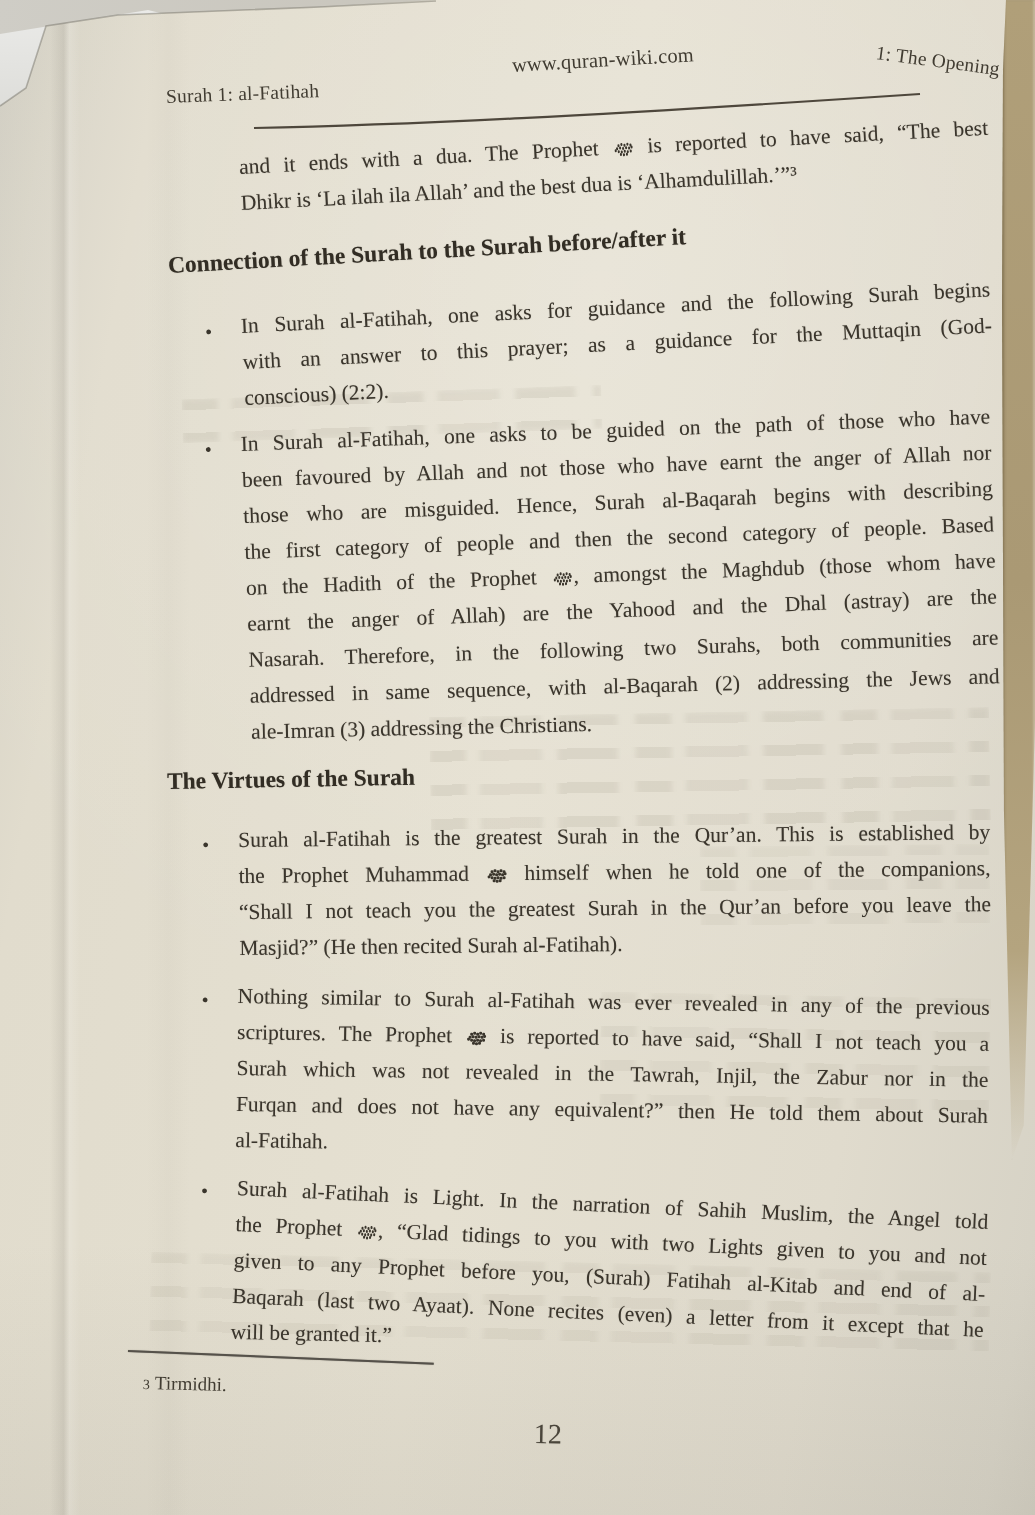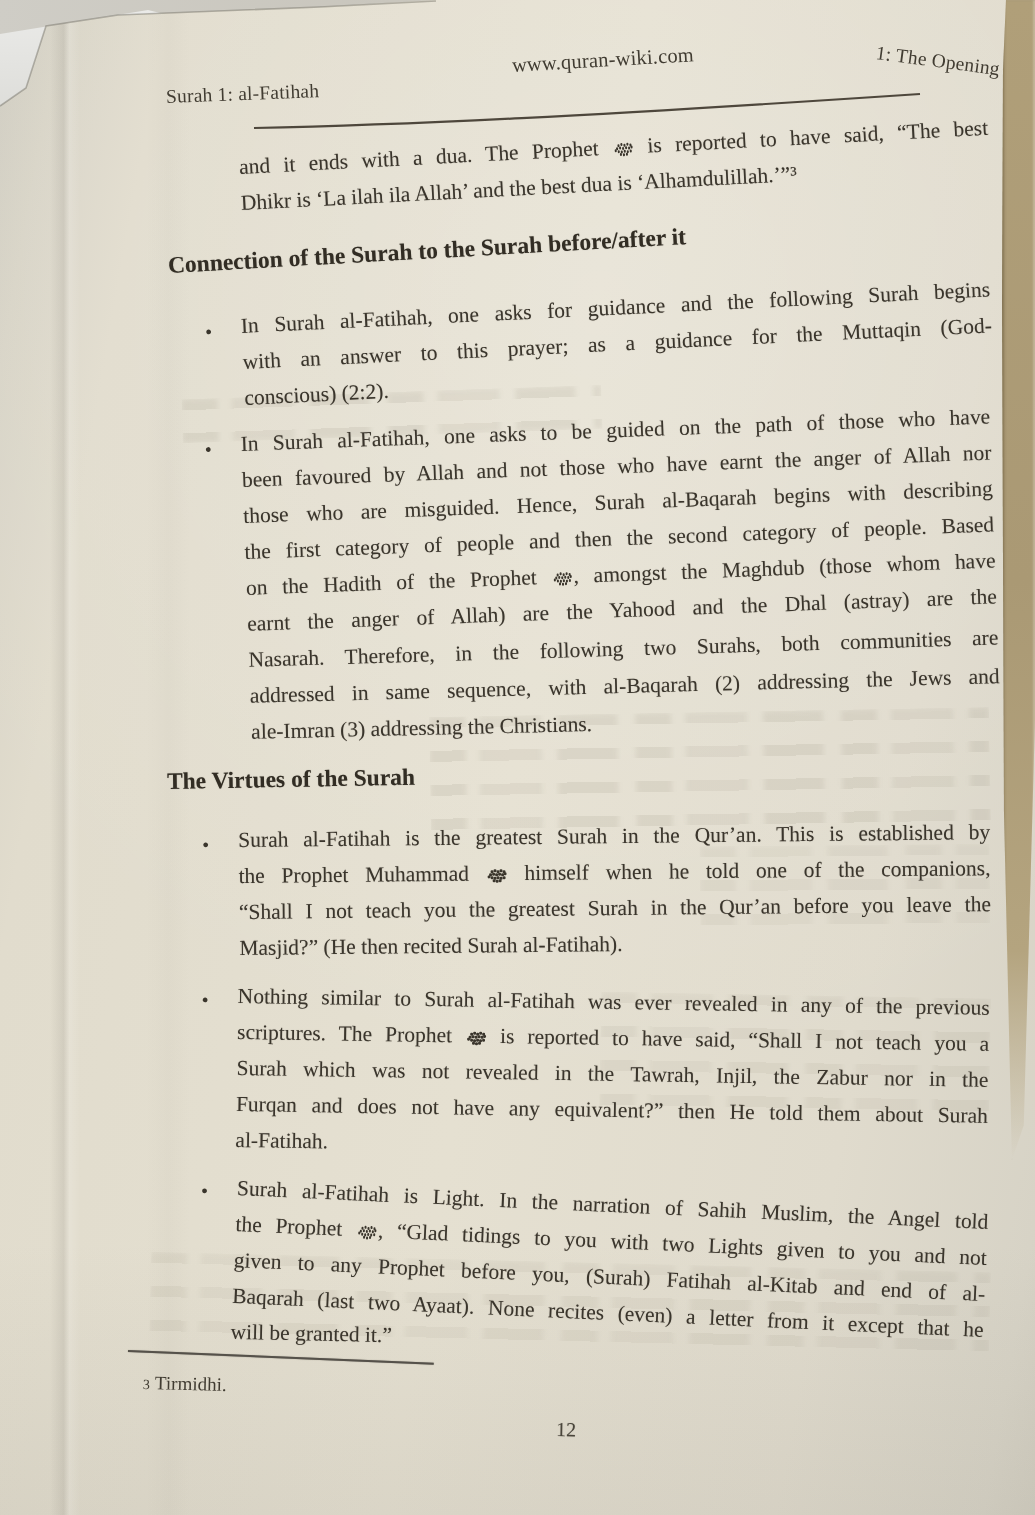--- a/index.html
+++ b/index.html
@@ -84,21 +84,21 @@
   .list2 li:nth-child(2){transform:rotate(.9deg);margin-top:12px;}
   .list2 li:nth-child(3){transform:rotate(2.6deg);margin-top:12px;}
   .list2 li:nth-child(3) .line{transform-origin:0 50%;}
   .list2 li:nth-child(3) .line:nth-of-type(5){transform:rotate(-1.4deg);}
 
   
   .fn-rule{left:128px;top:1350px;width:306px;height:2px;background:#55514a;
     transform:rotate(2.4deg);box-shadow:0 0 1px rgba(85,81,74,.6);}
   .footnote{left:143px;top:1372px;transform:rotate(1.4deg);font-size:19px;color:#403b31;}
   .fn-marker{font-size:14px;vertical-align:baseline;margin-right:5px;}
-  .pageno{left:556px;top:1418px;font-size:20px;color:#4a453b;transform:rotate(1deg);
+  .pageno{left:534px;top:1418px;font-size:28px;color:#4a453b;transform:rotate(1deg);
     text-shadow:0 0 1px rgba(74,69,59,.3);}
 
   
   .pbuh{display:inline-block;width:20px;height:13px;position:relative;vertical-align:-2px;margin:0 1px;}
   .pbuh::before{content:"";position:absolute;left:1px;top:6px;width:2.6px;height:2.6px;border-radius:50%;background:currentColor;
     box-shadow:3px -5px 0,6px -6px 0,9px -5px 0,12px -6px 0,15px -5px 0,
       1.5px -2px 0,4.5px -2.5px 0,7.5px -2px 0,10.5px -2.5px 0,13.5px -2px 0,16px -3px 0,
       3px 1px 0,6px 1.5px 0,9px 1px 0,12px 1.5px 0,15px 1px 0,
       5px 4px 0,8px 4.5px 0,11px 4px 0;}
 </style>

